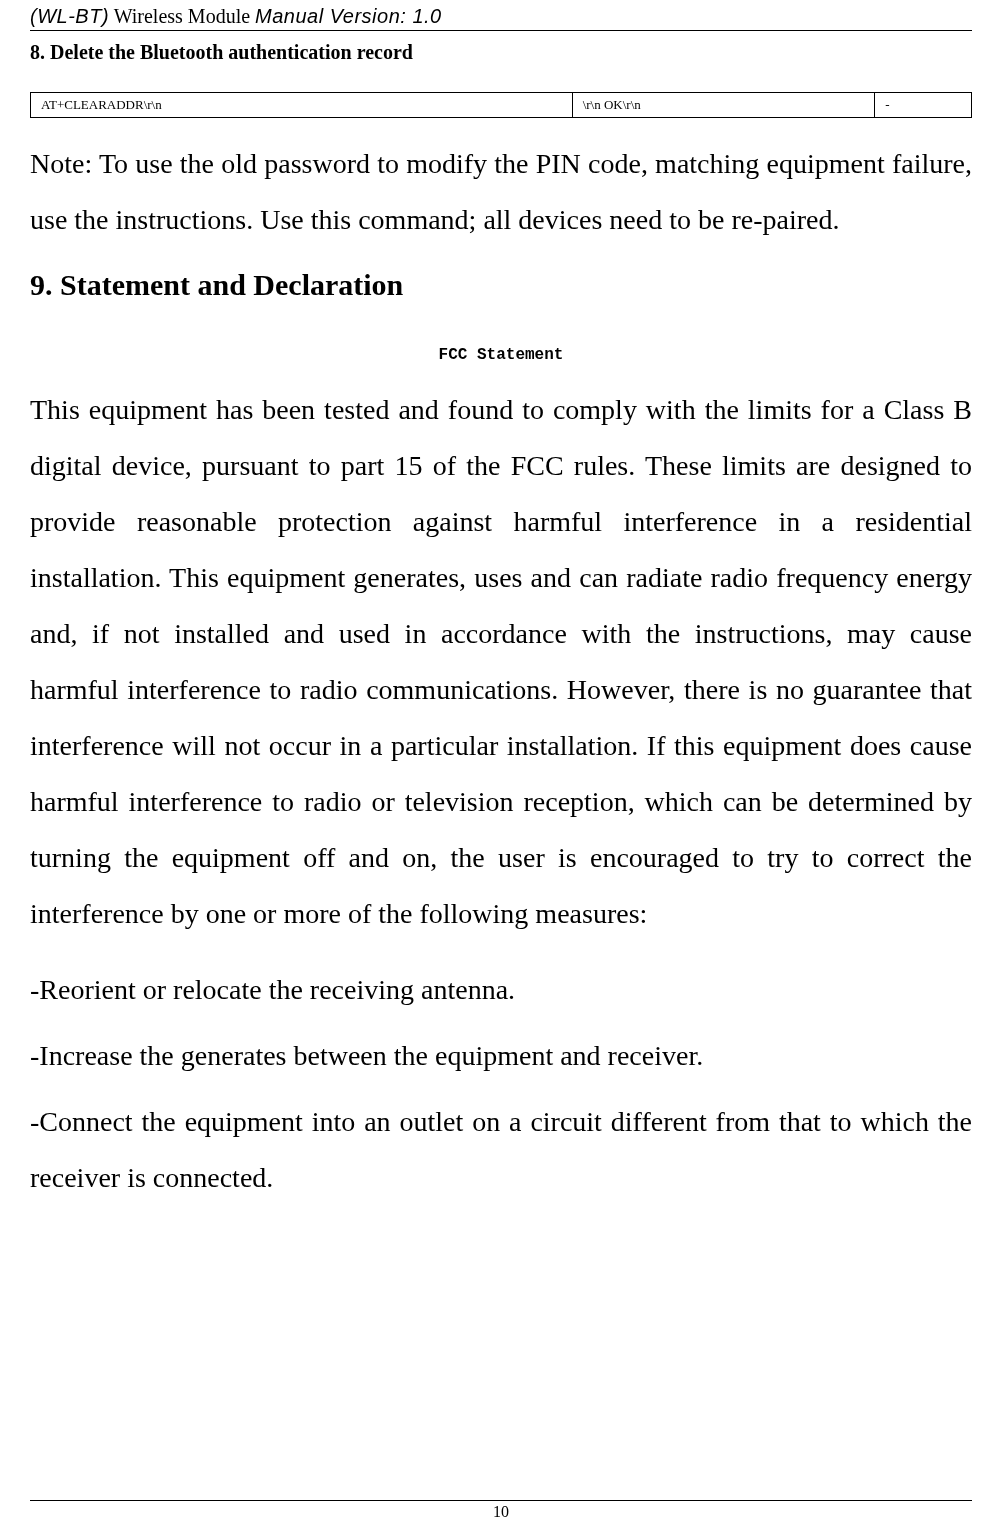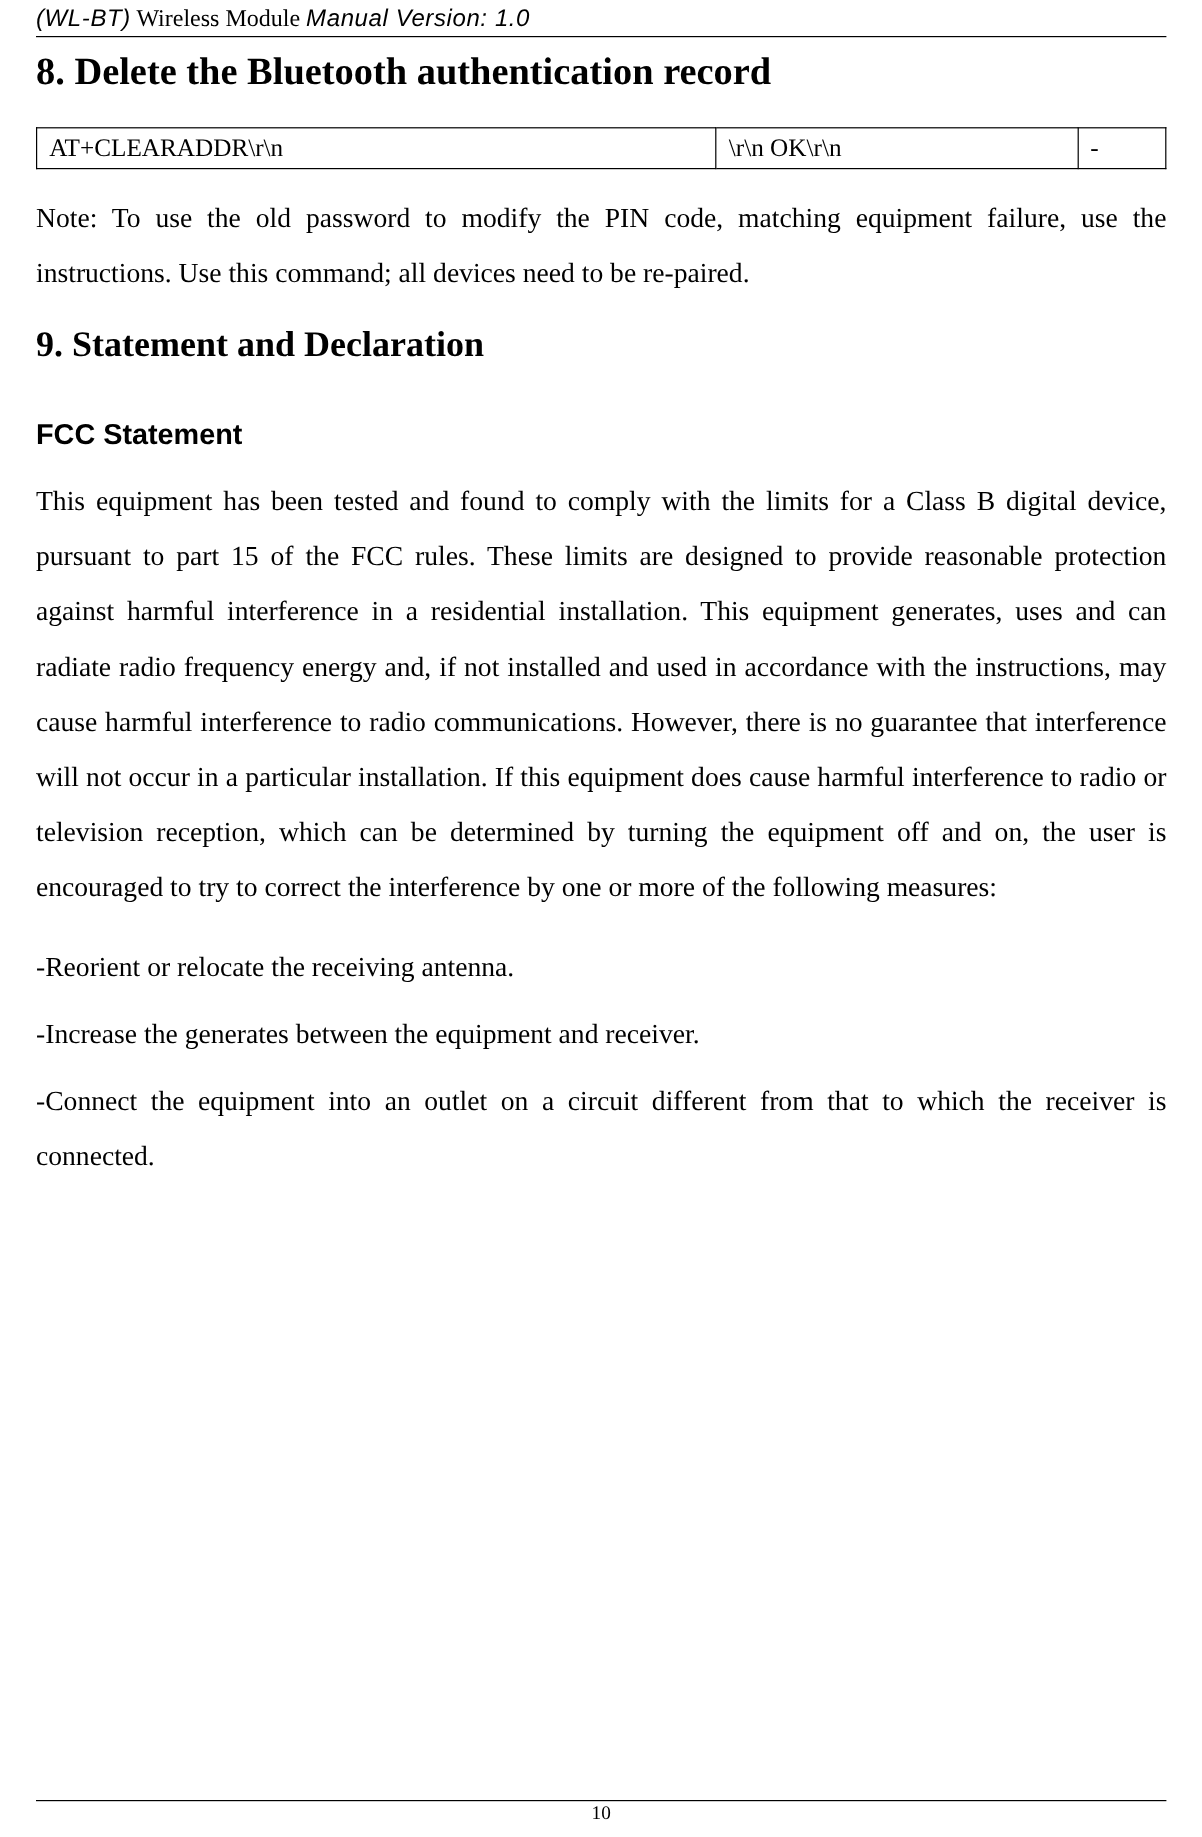--- a/index.html
+++ b/index.html
@@ -29,73 +29,74 @@
       font-style: italic;
       letter-spacing: 0.5px;
     }
     .header-manual {
       font-family: Arial, "Helvetica Neue", Helvetica, sans-serif;
       font-style: italic;
       letter-spacing: 0.5px;
     }
     h2.section-title {
       font-family: "Times New Roman", Times, serif;
-      font-size: 32px;
+      font-size: 20px;
       font-weight: bold;
       margin-top: 8px;
       margin-bottom: 28px;
     }
     table.data-table {
       width: 100%;
       border-collapse: collapse;
       margin-bottom: 18px;
     }
     table.data-table td, table.data-table th {
       border: 1px solid #000;
       text-align: left;
       font-family: "Times New Roman", Times, serif;
       vertical-align: middle;
     }
     table.data-table .header-row td {
       font-size: 24px;
       padding: 12px 10px;
     }
     table.data-table .data-row td {
-      font-size: 21px;
+      font-size: 13px;
       padding: 4px 10px;
     }
     .col-instruction {
       width: 22%;
     }
     .col-reply {
       width: 52%;
     }
     .col-parameter {
       width: 26%;
     }
     .body-text {
       font-family: "Times New Roman", Times, serif;
-      font-size: 23px;
+      font-size: 28px;
       line-height: 2.0;
       text-align: justify;
       text-justify: inter-word;
       margin-bottom: 20px;
     }
     h2.section-title-2 {
       font-family: "Times New Roman", Times, serif;
       font-size: 30px;
       font-weight: bold;
       margin-top: 20px;
       margin-bottom: 44px;
     }
     h3.subsection {
-      font-family: Liberation Sans, sans-serif;
-      font-size: 24px;
+      font-family: Liberation Mono, monospace;
+      font-size: 16px;
       font-weight: bold;
       margin-bottom: 18px;
+      text-align: center;
     }
     .footer {
       position: absolute;
       bottom: 10px;
       left: 30px;
       right: 30px;
       border-top: 1.5px solid #000;
       text-align: center;
       font-size: 16px;
       padding-top: 2px;

